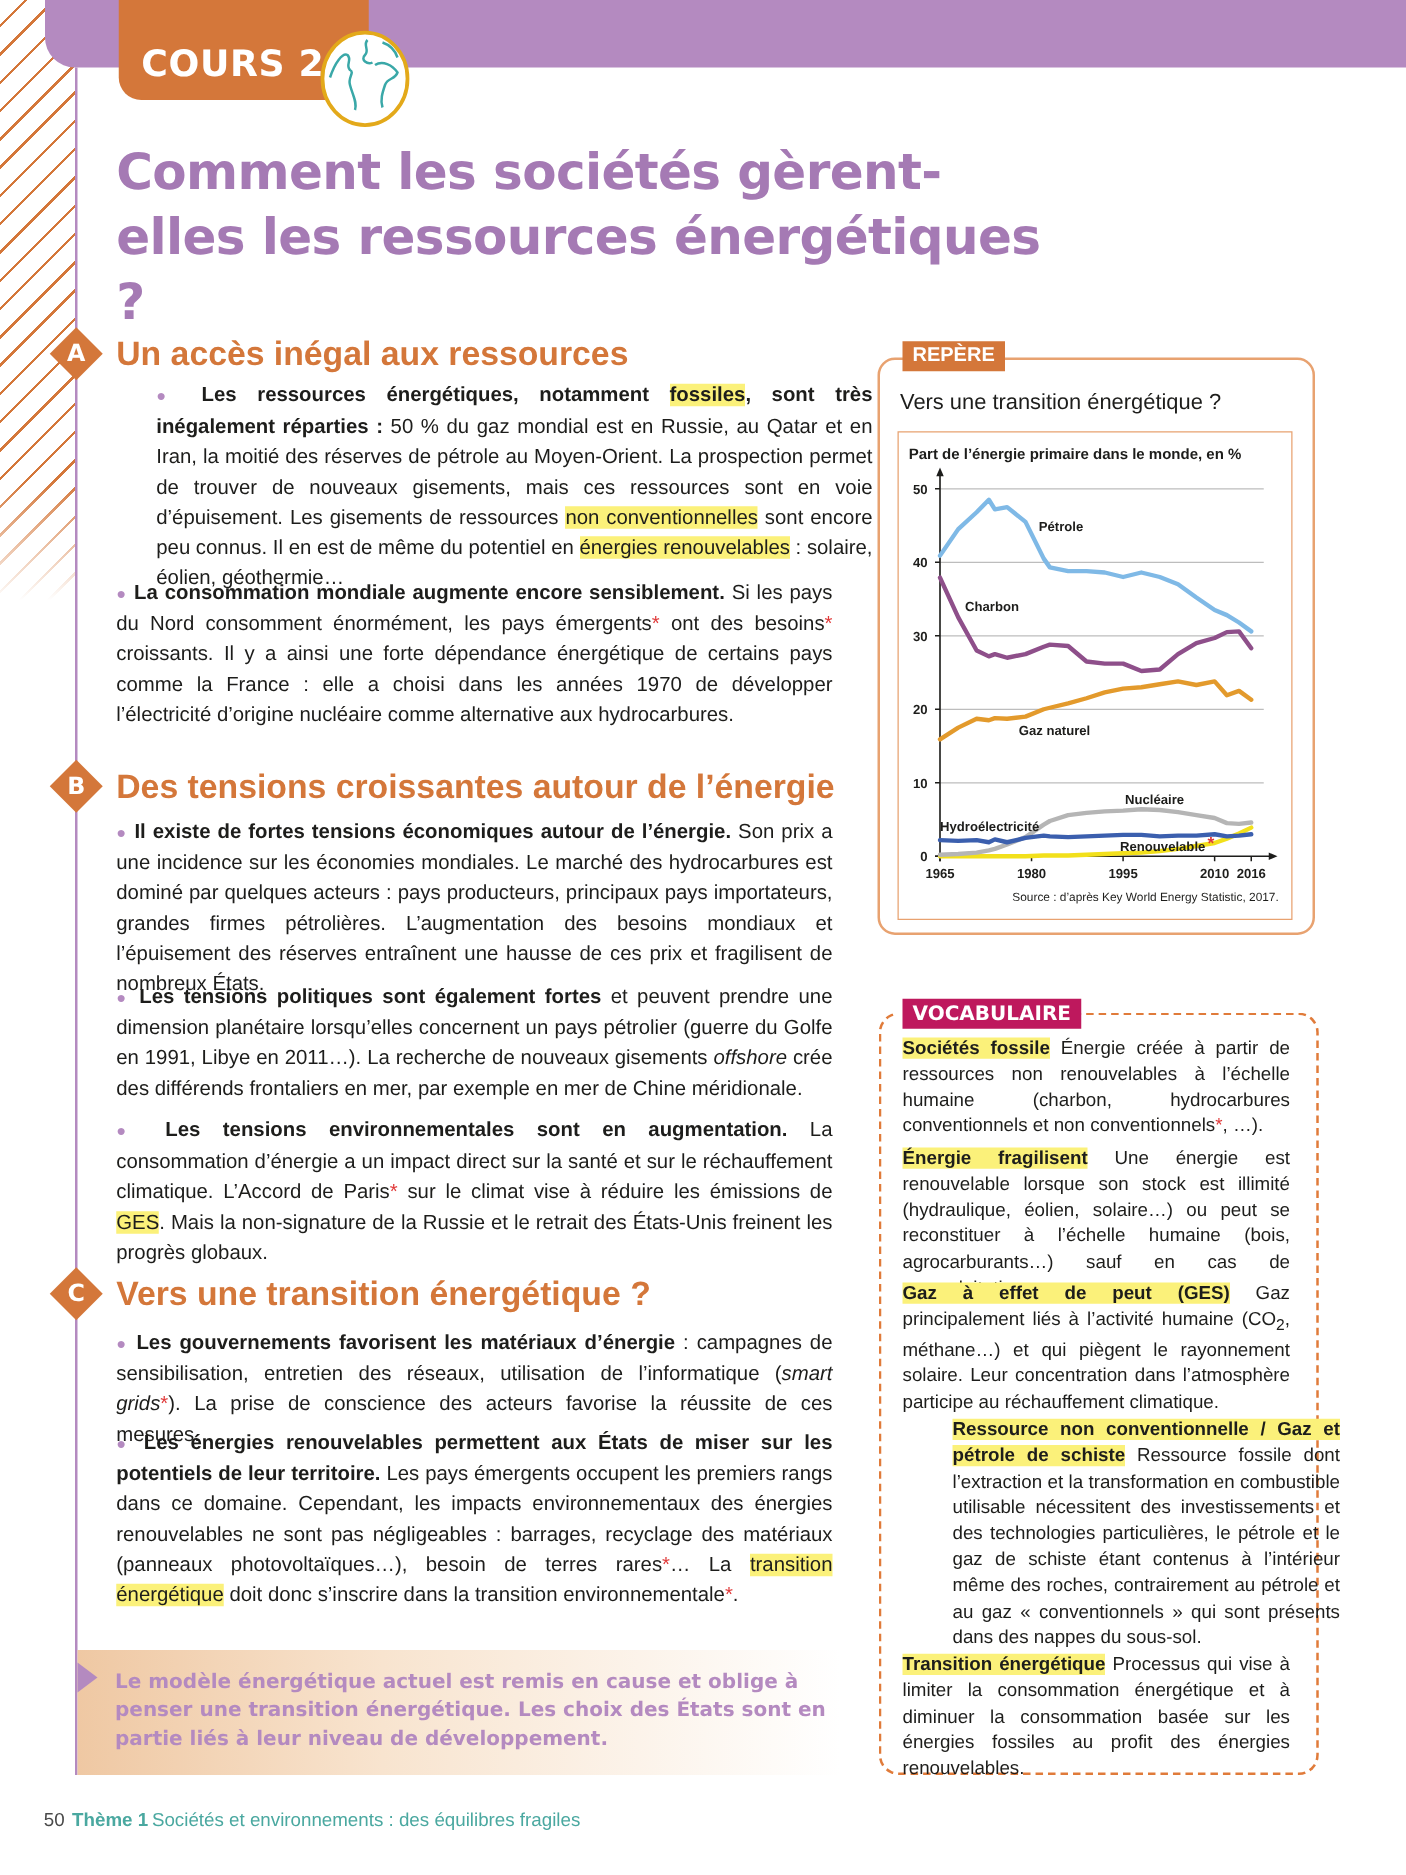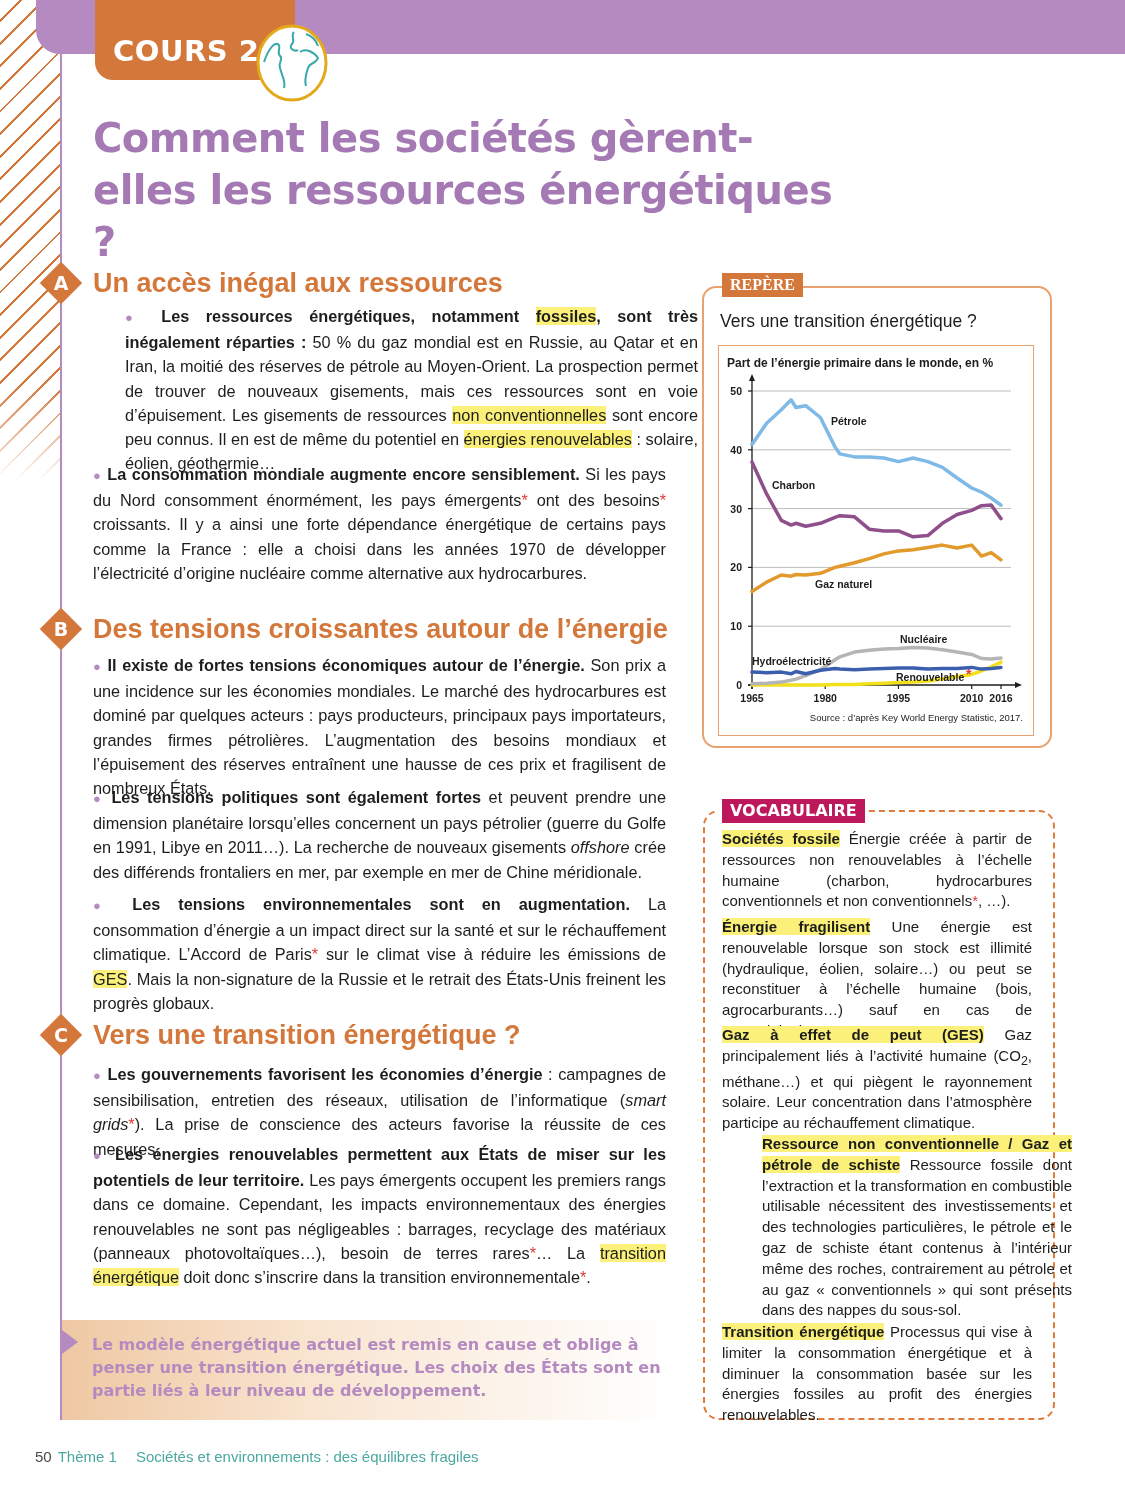--- a/index.html
+++ b/index.html
@@ -29,24 +29,24 @@
   .hl { background: #fbf17a; }
   .star { color: #e03a3a; }
 
   .conclusion { position: absolute; left: 62px; top: 1320px; width: 610px; height: 100px;
     background: linear-gradient(to right, #efc8a3 0%, #f8e4cf 40%, #ffffff 100%); }
   .concl-arrow { position: absolute; left: 62px; top: 1330px; width: 0; height: 0; border-top: 12px solid transparent; border-bottom: 12px solid transparent; border-left: 16px solid #b48ac0; }
   .concl-text { position: absolute; left: 92px; top: 1333px; width: 580px; font-family: "DejaVu Sans", sans-serif; font-weight: bold; font-size: 16px; line-height: 23px; color: #b48ac0; }
 
   .footer { position: absolute; left: 35px; top: 1448px; font-size: 15px; color: #4aa8a0; }
   .footer .num { color: #4a4a4a; margin-right: 6px; }
-  .footer .theme { font-weight: normal; margin-right: 19px; }
+  .footer .theme { font-weight: bold; margin-right: 3px; }
 
   .repere-box { position: absolute; left: 702px; top: 286px; width: 350px; height: 462px; border: 2px solid #e8a270; border-radius: 14px; background: #fff; }
-  .repere-tag { position: absolute; left: 722px; top: 273px; height: 24px; padding: 0 8px; background: #d4773a; color: #fff; font-family: Liberation Serif, serif; font-weight: bold; font-size: 16px; line-height: 24px; }
+  .repere-tag { position: absolute; left: 722px; top: 273px; height: 24px; padding: 0 8px; background: #d4773a; color: #fff; font-family: Liberation Sans, sans-serif; font-weight: bold; font-size: 16px; line-height: 24px; }
   .repere-title { position: absolute; left: 720px; top: 311px; font-size: 17.5px; color: #1d1d1b; }
   .chart-frame { position: absolute; left: 718px; top: 345px; width: 316px; height: 391px; border: 1px solid #e8a270; background: #fff; }
   .chart-svg { position: absolute; left: 718px; top: 345px; }
 
   .vocab-box { position: absolute; left: 703px; top: 810px; width: 352px; height: 610px; border: 2px dashed #e07b3a; border-radius: 16px; }
   .vocab-tag { position: absolute; left: 722px; top: 799px; height: 24px; padding: 0 8px; background: #be185d; color: #fff; font-family: "DejaVu Sans", sans-serif; font-weight: bold; font-size: 16px; line-height: 24px; }
   .vocab-tag-bg { position: absolute; left: 716px; top: 799px; width: 140px; height: 24px; background: #fff; }
   .vocab-entry { position: absolute; left: 722px; width: 310px; font-size: 15px; line-height: 20.8px; text-align: justify; color: #1d1d1b; }
   .vocab-term { font-weight: bold; background: #fbf17a; }
 </style>
@@ -101,21 +101,21 @@
   <span class="bullet">●</span>
   <b>Les tensions environnementales sont en augmentation.</b><span> La consommation d’énergie a un impact direct sur la santé et sur le réchauffement climatique. L’Accord de Paris</span><span class="star">*</span><span> sur le climat vise à réduire les émissions de </span><span class="hl">GES</span><span>. Mais la non-signature de la Russie et le retrait des États-Unis freinent les progrès globaux.</span>
 </p>
 
 <div class="section-diamond" style="left:46px; top:1020px;"></div>
 <div class="section-letter" style="left:46px; top:1020px;">C</div>
 <h2 class="section-title" style="top:1020px;">Vers une transition énergétique ?</h2>
 
 <p class="para" style="top:1062px;">
   <span class="bullet">●</span>
-  <b>Les gouvernements favorisent les économies d’énergie</b><span> : campagnes de sensibilisation, entretien des réseaux, utilisation de l’informatique (</span><i>smart grids</i><span class="star">*</span><span>). La prise de conscience des acteurs favorise la réussite de ces mesures.</span>
+  <b>Les gouvernements favorisent les matériaux d’énergie</b><span> : campagnes de sensibilisation, entretien des réseaux, utilisation de l’informatique (</span><i>smart grids</i><span class="star">*</span><span>). La prise de conscience des acteurs favorise la réussite de ces mesures.</span>
 </p>
 
 <p class="para" style="top:1142px;">
   <span class="bullet">●</span>
   <b>Les énergies renouvelables permettent aux États de miser sur les potentiels de leur territoire.</b><span> Les pays émergents occupent les premiers rangs dans ce domaine. Cependant, les impacts environnementaux des énergies renouvelables ne sont pas négligeables : barrages, recyclage des matériaux (panneaux photovoltaïques…), besoin de terres rares</span><span class="star">*</span><span>… La </span><span class="hl">transition énergétique</span><span> doit donc s’inscrire dans la transition environnementale</span><span class="star">*</span><span>.</span>
 </p>
 
 <div class="conclusion"></div>
 <div class="concl-arrow"></div>
 <p class="concl-text">Le modèle énergétique actuel est remis en cause et oblige à penser une transition énergétique. Les choix des États sont en partie liés à leur niveau de développement.</p>

